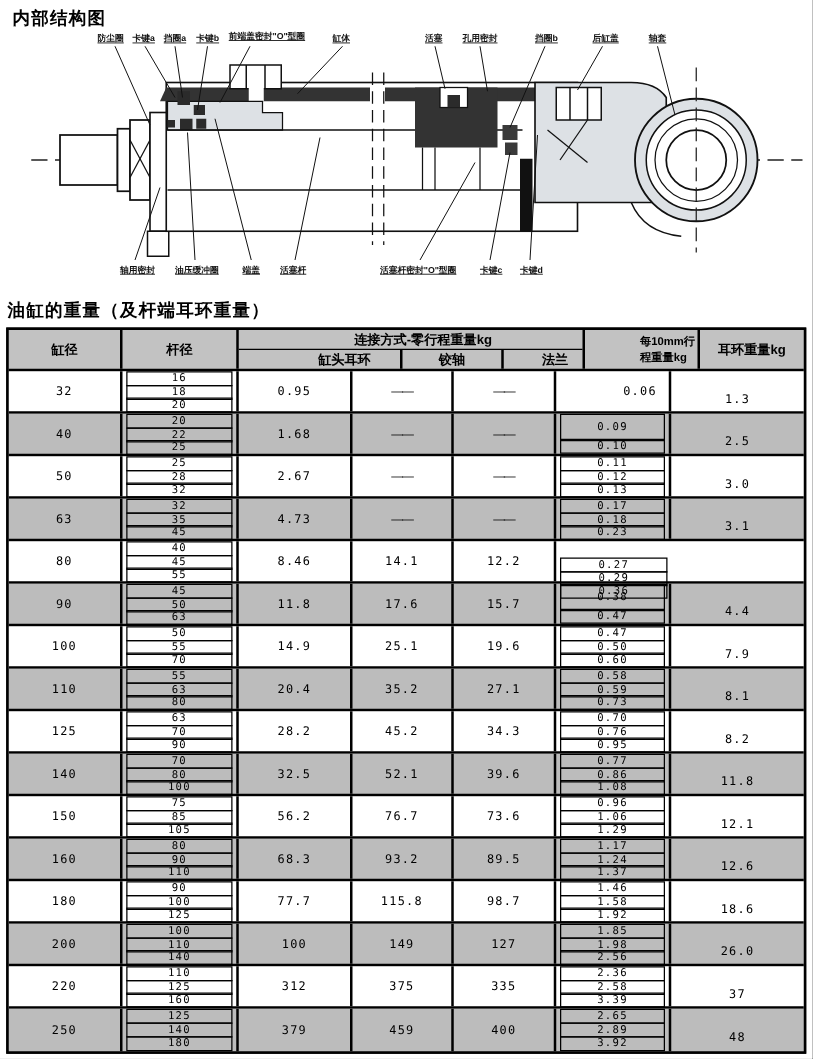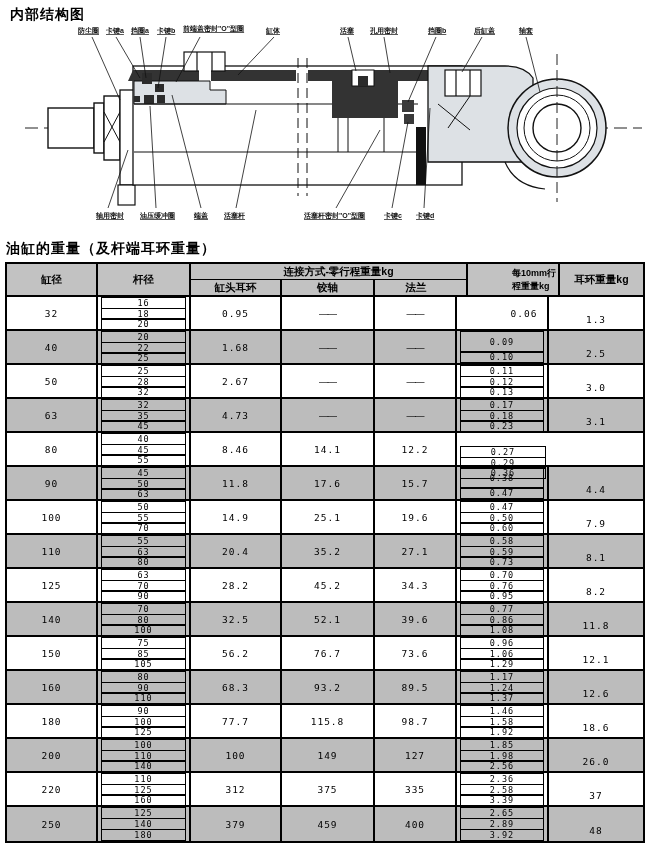--- a/index.html
+++ b/index.html
@@ -10,24 +10,24 @@
   #diagram-svg{position:absolute;left:0;top:0;width:650px;height:240px;}
   #diagram-svg text{font-family:"Liberation Sans","DejaVu Sans",sans-serif;font-size:7px;font-weight:bold;fill:#111;}
   
   #weights-table{position:absolute;left:5px;top:262px;width:640px;border:2px solid #000;box-sizing:border-box;background:#000000;}
   .thead{display:flex;height:33px;background:#c2c2c2;border-bottom:2px solid #000;box-sizing:border-box;}
   .hcell{display:flex;align-items:center;justify-content:center;font-weight:bold;font-size:10.5px;border-right:2px solid #000;box-sizing:border-box;}
   .hcell:last-child{border-right:none;}
   .hsmall{font-size:9px;}
   .hmid{display:flex;flex-direction:column;border-right:2px solid #000;box-sizing:border-box;}
   .hmid-top{height:16px;display:flex;align-items:center;justify-content:center;font-weight:bold;font-size:10.5px;border-bottom:1.5px solid #000;box-sizing:border-box;padding-left:20px;}
-  .hmid-bot{flex:1;display:flex;}
+  .hmid-bot{flex:1;display:flex;margin-left:40px;}
   .hmid-bot .hcell{flex:none;}
   
-  .w1{width:91px;}.w2{width:93px;}.w3{width:91px;}.w4{width:93px;}.w5{width:82px;}.w6{width:92px;padding-left:44px;}.w7{width:83px;flex:1;}
+  .w1{width:91px;}.w2{width:93px;}.w3{width:91px;}.w4{width:81px;}.w5{width:82px;}.w6{width:92px;padding-left:44px;}.w7{width:83px;flex:1;}
   .group-row{display:flex;height:34px;border-bottom:2px solid #000;box-sizing:border-box;background:#fff;}
   .group-row:last-child{border-bottom:none;}
   .group-row.shaded{background:#bcbcbc;}
   .cell{display:flex;align-items:center;justify-content:center;border-right:2px solid #000;box-sizing:border-box;
         font-family:"DejaVu Sans Mono","Liberation Mono",monospace;font-size:9.5px;letter-spacing:1px;}
   .cell:last-child{border-right:none;margin-top:13px;}
   .stackcell{flex-direction:column;align-items:stretch;justify-content:flex-start;padding:0 3px;}
   .mini-box{flex:1;display:flex;align-items:center;justify-content:center;border:1.5px solid #000;margin-top:-1.5px;
             font-family:"DejaVu Sans Mono","Liberation Mono",monospace;font-size:8.5px;letter-spacing:1px;box-sizing:border-box;}
   .mini-box:first-child{margin-top:0;}

